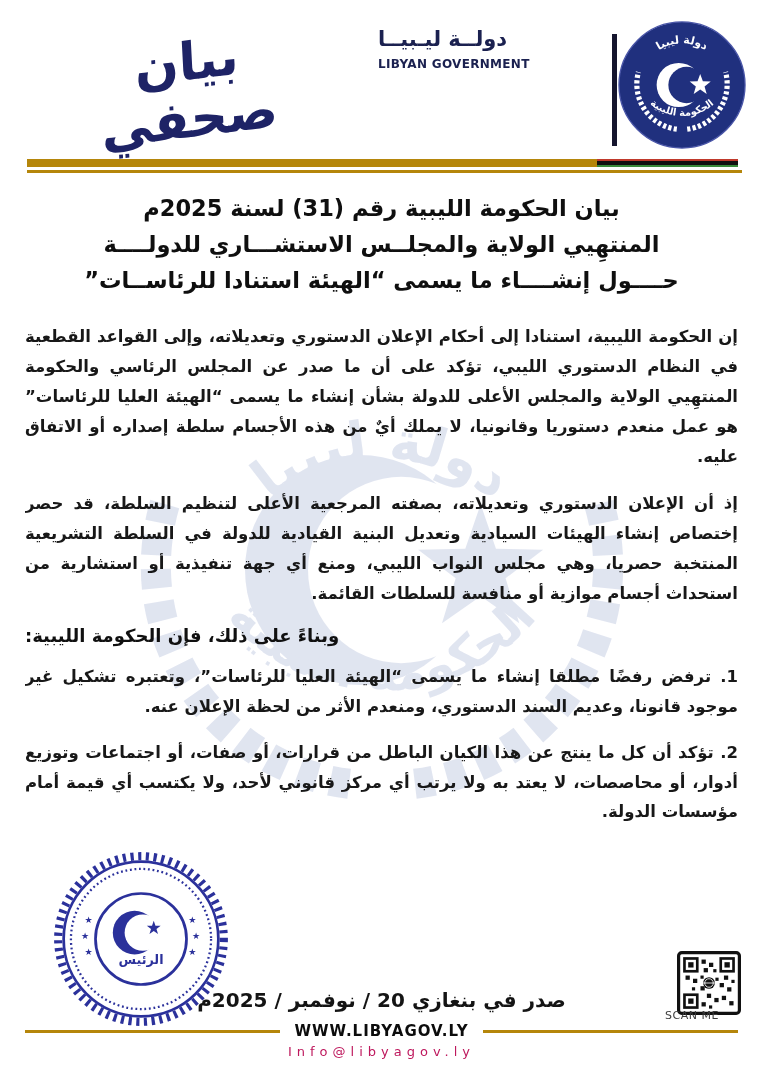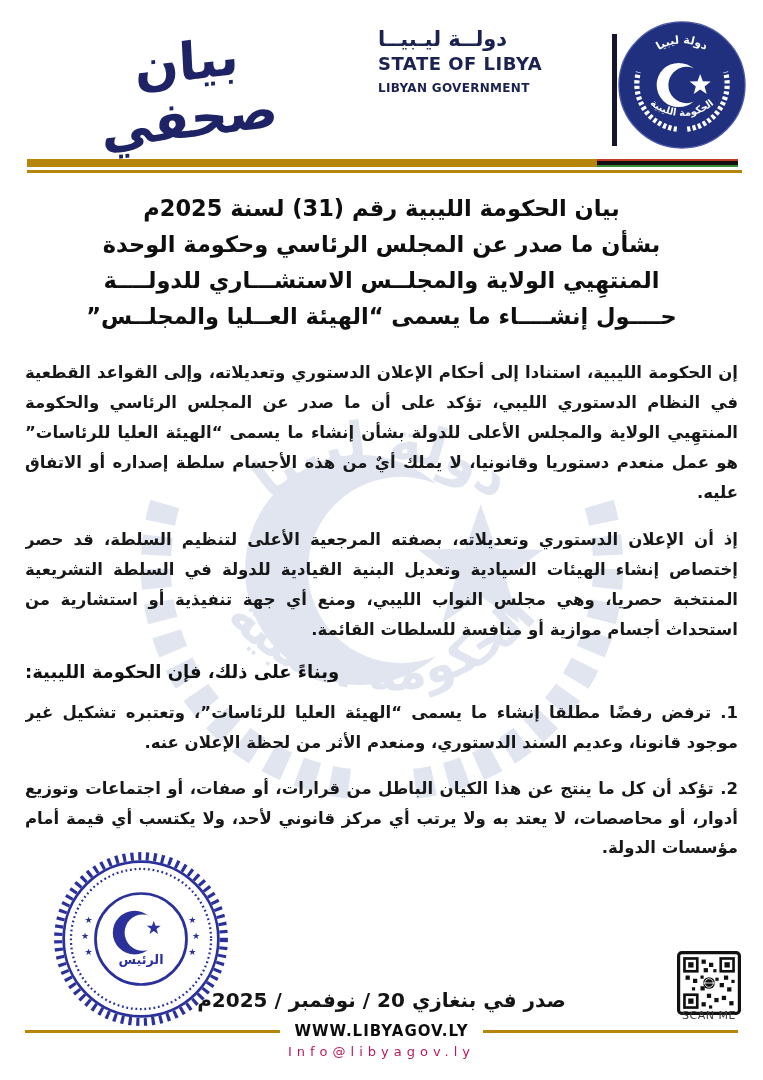--- a/index.html
+++ b/index.html
@@ -49,21 +49,21 @@
   }
   .item{font-size:16.5px;font-weight:bold;line-height:1.8;text-align:justify;margin-top:16px;color:#181818;}
   
   .stamp{position:absolute;left:50px;top:848px;width:182px;height:182px;z-index:3;}
   .issued{
     position:absolute;left:0;right:0;top:988px;text-align:center;direction:rtl;
     font-size:20px;font-weight:bold;color:#141414;z-index:3;
   }
   .qr{position:absolute;right:22px;top:951px;width:64px;height:64px;z-index:3;}
   .scanme{
-    position:absolute;right:10px;top:1009px;width:88px;text-align:center;
+    position:absolute;right:10px;top:1009px;width:88px;
     font-size:11px;color:#3c3c3c;letter-spacing:.5px;z-index:3;
     font-family:"DejaVu Sans","Liberation Sans",sans-serif;
   }
   .footer-bar{
     position:absolute;left:25px;right:25px;top:1022px;display:flex;align-items:center;z-index:3;
   }
   .footer-bar .rule{flex:1;height:3px;background:#b5860b;}
   .site{
     margin:0 14px;font-size:15px;font-weight:bold;letter-spacing:1px;color:#0c0c0c;
     text-decoration:none;
@@ -73,21 +73,20 @@
     letter-spacing:5px;color:#be185d;z-index:3;text-decoration:none;display:block;
   }
 </style>
 </head>
 <body>
 
 <div class="calligraphy">بيان صحفي</div>
 
 <div class="header-center">
   <div class="hc-ar1">دولــة ليـبيــا</div>
-  <div class="hc-en1">STATE OF LIBYA</div>
   <div class="hc-en2">LIBYAN GOVERNMENT</div>
 </div>
 
 <div class="vbar"></div>
 
 <svg class="logo" viewBox="0 0 200 200">
   <circle cx="100" cy="100" r="97" fill="#20307e" stroke="#4a56a8" stroke-width="2"></circle>
   <path id="lg-top" d="M 34,102 A 66,66 0 0 1 166,102" fill="none"></path>
   <text font-size="17" font-weight="bold" fill="#ffffff">
     <textPath href="#lg-top" startOffset="50%" text-anchor="middle">دولة ليبيا</textPath>
@@ -123,23 +122,22 @@
   <polygon fill="#c8d0e5" points="136,76 141.6,92.2 158.8,92.6 145.1,103 150.1,119.4 136,109.6 121.9,119.4 126.9,103 113.2,92.6 130.4,92.2"></polygon>
   <path id="wm-bot" d="M 30,94 A 74,74 0 0 0 170,94" fill="none"></path>
   <text font-size="18" font-weight="bold" fill="#c8d0e5">
     <textPath href="#wm-bot" startOffset="50%" text-anchor="middle">الحكومة الليبية</textPath>
   </text>
 </svg>
 
 <div class="content">
   <div class="doc-title">
     <div>بيان الحكومة الليبية رقم (31) لسنة 2025م</div>
-    <div>بشأن ما صدر عن المجلس الرئاسي وحكومة الوحدة</div>
     <div>المنتهِيي الولاية والمجلــس الاستشـــاري للدولــــة</div>
-    <div>حــــول إنشــــاء ما يسمى “الهيئة العــليا والمجلــس”</div>
+    <div>حــــول إنشــــاء ما يسمى “الهيئة استنادا للرئاســات”</div>
   </div>
   <p class="para">إن الحكومة الليبية، استنادا إلى أحكام الإعلان الدستوري وتعديلاته، وإلى القواعد القطعية في النظام الدستوري الليبي، تؤكد على أن ما صدر عن المجلس الرئاسي والحكومة المنتهِيي الولاية والمجلس الأعلى للدولة بشأن إنشاء ما يسمى “الهيئة العليا للرئاسات” هو عمل منعدم دستوريا وقانونيا، لا يملك أيٌ من هذه الأجسام سلطة إصداره أو الاتفاق عليه.</p>
   <p class="para tight">إذ أن الإعلان الدستوري وتعديلاته، بصفته المرجعية الأعلى لتنظيم السلطة، قد حصر إختصاص إنشاء الهيئات السيادية وتعديل البنية القيادية للدولة في السلطة التشريعية المنتخبة حصريا، وهي مجلس النواب الليبي، ومنع أي جهة تنفيذية أو استشارية من استحداث أجسام موازية أو منافسة للسلطات القائمة.</p>
   <div class="lead">وبناءً على ذلك، فإن الحكومة الليبية:</div>
   <p class="item">1. ترفض رفضًا مطلقا إنشاء ما يسمى “الهيئة العليا للرئاسات”، وتعتبره تشكيل غير موجود قانونا، وعديم السند الدستوري، ومنعدم الأثر من لحظة الإعلان عنه.</p>
   <p class="item">2. تؤكد أن كل ما ينتج عن هذا الكيان الباطل من قرارات، أو صفات، أو اجتماعات وتوزيع أدوار، أو محاصصات، لا يعتد به ولا يرتب أي مركز قانوني لأحد، ولا يكتسب أي قيمة أمام مؤسسات الدولة.</p>
 </div>
 
 <svg class="stamp" viewBox="0 0 200 200">
   <circle cx="100" cy="100" r="91" fill="none" stroke="#2b319b" stroke-width="9" stroke-dasharray="3.5 5"></circle>

